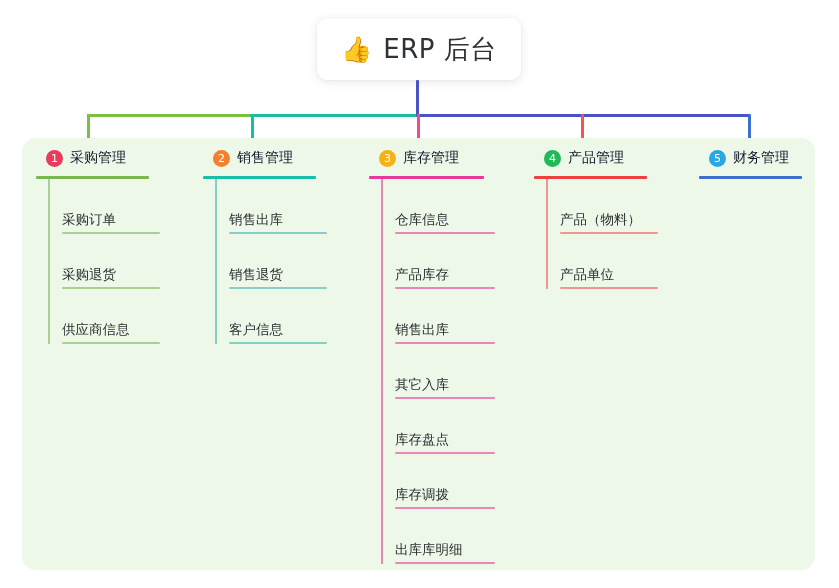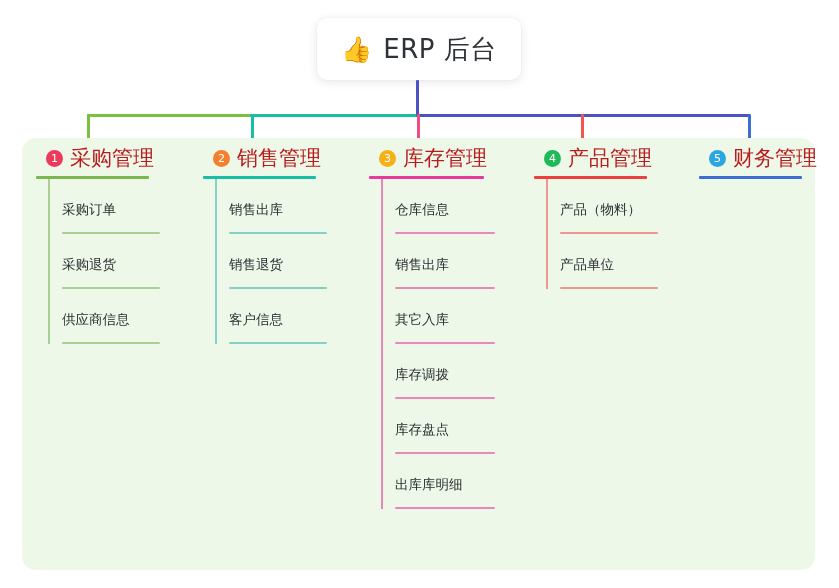--- a/index.html
+++ b/index.html
@@ -50,40 +50,40 @@
     height:24px;padding-left:12px;
     box-sizing:border-box;
   }
   .badge{
     width:17px;height:17px;border-radius:50%;
     color:#fff;font-size:11px;line-height:17px;
     text-align:center;flex:0 0 auto;
     font-family:"DejaVu Sans","Liberation Sans",sans-serif;
   }
   .col-title{
-    font-size:21px;color:#b91c1c;white-space:nowrap;
+    font-size:14px;color:#0f172a;white-space:nowrap;
     font-family:"DejaVu Sans","Liberation Sans",sans-serif;
   }
   .head-rule{
     height:3px;border-radius:1px;margin-top:6px;
   }
 
   
   .items{position:relative;margin-top:0;padding-left:14px;}
   .spine{position:absolute;left:14px;top:0;bottom:0;width:2px;}
   .item{
     position:relative;
     height:55px;
     box-sizing:border-box;
     display:flex;align-items:flex-end;
     padding-left:14px;
   }
   .item-label{
     font-size:13.5px;color:#2b2e32;white-space:nowrap;
-    padding-bottom:15px;
+    padding-bottom:5px;
     font-family:"DejaVu Sans","Liberation Sans",sans-serif;
   }
   .item-rule{
     position:absolute;left:0;bottom:0;height:2px;border-radius:1px;
   }
 </style>
 </head>
 <body>
 
 <div id="canvas">
@@ -160,33 +160,37 @@
           <span class="col-title">库存管理</span>
         </div>
         <div class="head-rule" style="background: rgb(232, 57, 156); width: 115px; margin-left: 2px;"></div>
         <div class="items">
           <div class="spine" style="background: rgb(232, 136, 184);"></div>
           <div class="item">
             <span class="item-label">仓库信息</span>
             <div class="item-rule" style="background: rgb(232, 136, 184); width: 100px; left: 14px;"></div>
           </div>
           <div class="item">
+            <span class="item-label">产品库存</span>
+            <div class="item-rule" style="background: rgb(232, 136, 184); width: 100px; left: 14px;"></div>
+          </div>
+          <div class="item">
             <span class="item-label">销售出库</span>
             <div class="item-rule" style="background: rgb(232, 136, 184); width: 100px; left: 14px;"></div>
           </div>
           <div class="item">
             <span class="item-label">其它入库</span>
             <div class="item-rule" style="background: rgb(232, 136, 184); width: 100px; left: 14px;"></div>
           </div>
           <div class="item">
+            <span class="item-label">库存盘点</span>
+            <div class="item-rule" style="background: rgb(232, 136, 184); width: 100px; left: 14px;"></div>
+          </div>
+          <div class="item">
             <span class="item-label">库存调拨</span>
-            <div class="item-rule" style="background: rgb(232, 136, 184); width: 100px; left: 14px;"></div>
-          </div>
-          <div class="item">
-            <span class="item-label">库存盘点</span>
             <div class="item-rule" style="background: rgb(232, 136, 184); width: 100px; left: 14px;"></div>
           </div>
           <div class="item">
             <span class="item-label">出库库明细</span>
             <div class="item-rule" style="background: rgb(232, 136, 184); width: 100px; left: 14px;"></div>
           </div>
         </div>
       </div>
       <div class="col" style="left: 532px; width: 150px;">
         <div class="col-head">

